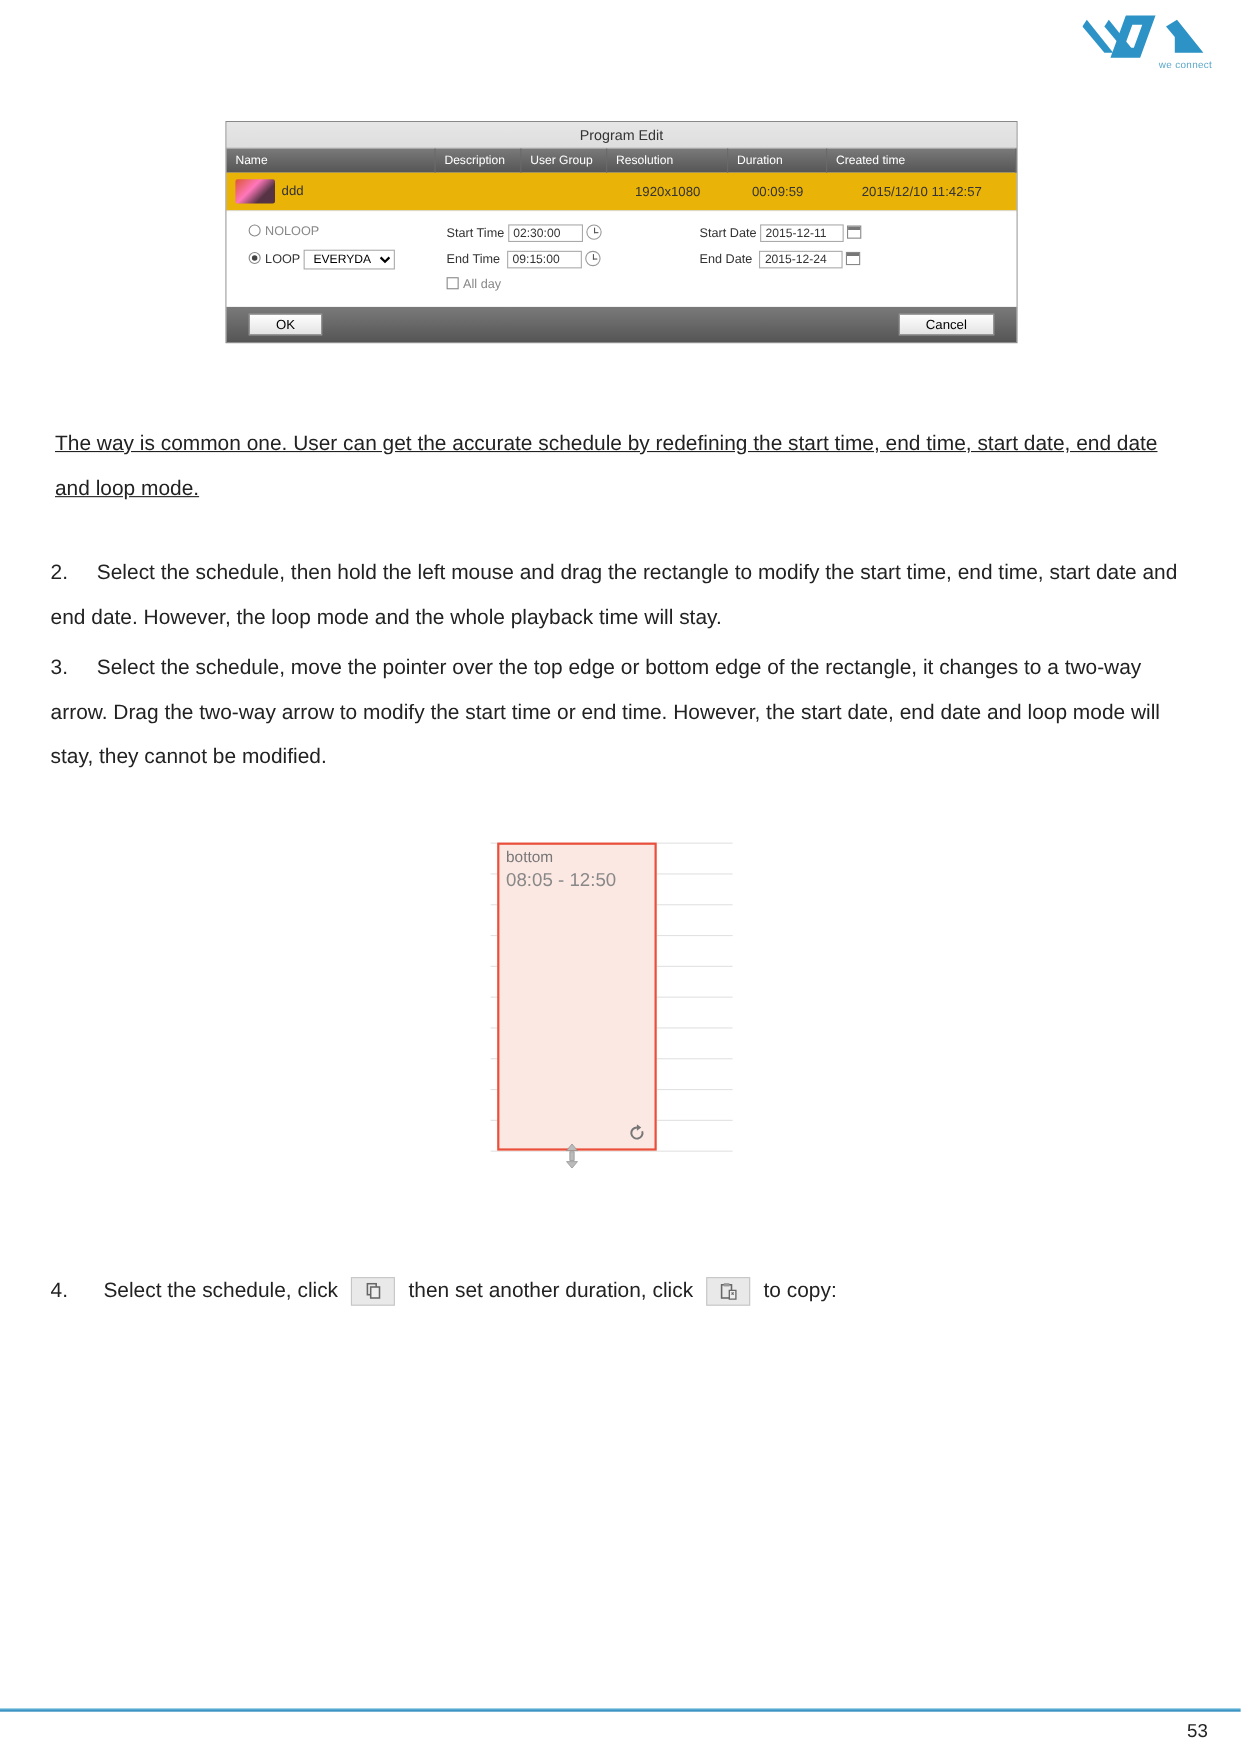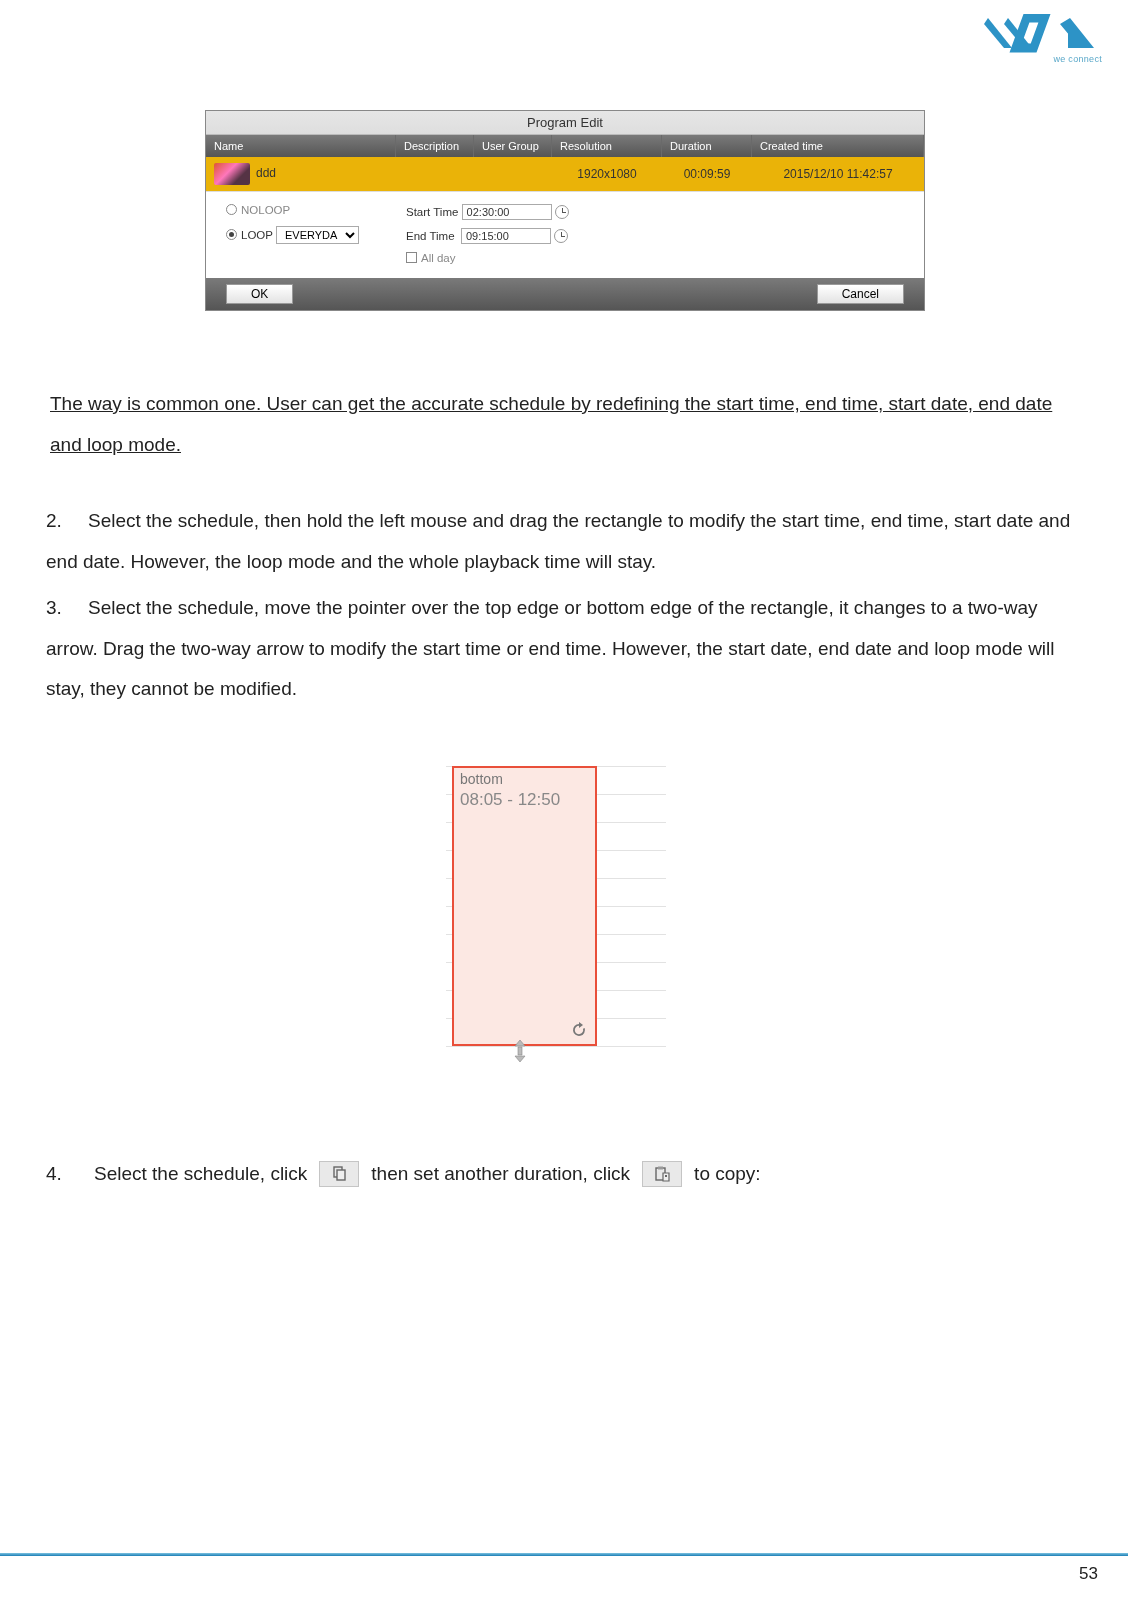--- a/index.html
+++ b/index.html
@@ -70,21 +70,21 @@
   .radio { display:inline-block; width:11px; height:11px; border:1px solid #888; border-radius:50%; margin-right:4px; vertical-align:-1px; position:relative; }
   .radio.on::after { content:""; position:absolute; inset:2px; background:#444; border-radius:50%; }
   .chk { display:inline-block; width:11px; height:11px; border:1px solid #888; margin-right:4px; vertical-align:-1px; }
   select.faux, .fldbox {
     border: 1px solid #aaa;
     font-size: 11px;
     padding: 1px 4px;
     background: #fff;
     display: inline-block;
   }
-  .fldbox { width: 90px; }
+  .fldbox { width: 68px; }
   .clk { display:inline-block; width:14px; height:14px; border:1px solid #999; border-radius:50%; margin-left:3px; vertical-align:-3px; position:relative; }
   .clk::after { content:""; position:absolute; left:6px; top:2px; width:1px; height:5px; background:#555; }
   .clk::before { content:""; position:absolute; left:6px; top:6px; width:4px; height:1px; background:#555; }
   .cal { display:inline-block; width:13px; height:12px; border:1px solid #888; margin-left:3px; vertical-align:-2px; background: linear-gradient(#777 0 3px,#fff 3px); }
   .dlgfoot {
     display:flex; justify-content:space-between;
     background: linear-gradient(#7a7a7a,#555); padding:6px 20px;gap:46px;
   }
   .btn { background: linear-gradient(#fff,#e3e3e3); border:1px solid #999; padding:2px 24px; font-size:12px; cursor:pointer; }
 
@@ -160,20 +160,24 @@
     <div class="c1">
       <div style="margin-bottom:10px;"><span class="radio"></span><span style="color:#888">NOLOOP</span></div>
       <div><span class="radio on"></span><span>LOOP</span>
         <select class="faux"><option>EVERYDA</option></select>
       </div>
     </div>
     <div class="c2">
       <div style="margin-bottom:8px;"><span>Start Time</span> <span class="fldbox">02:30:00</span><span class="clk"></span></div>
       <div style="margin-bottom:8px;"><span>End Time</span> &nbsp;<span class="fldbox">09:15:00</span><span class="clk"></span></div>
       <div><span class="chk"></span><span style="color:#888">All day</span></div>
+    </div>
+    <div class="c3">
+      <div style="margin-bottom:8px;"><span>Start Date</span> <span class="fldbox" style="width:76px">2015-12-11</span><span class="cal"></span></div>
+      <div><span>End Date</span> &nbsp;<span class="fldbox" style="width:76px">2015-12-24</span><span class="cal"></span></div>
     </div>
   </div>
   <div class="dlgfoot">
     <button class="btn">OK</button>
     <button class="btn">Cancel</button>
   </div>
 </div>
 
 <div class="para1">The way is common one. User can get the accurate schedule by redefining the start time, end time, start date, end date and loop mode.</div>
 

